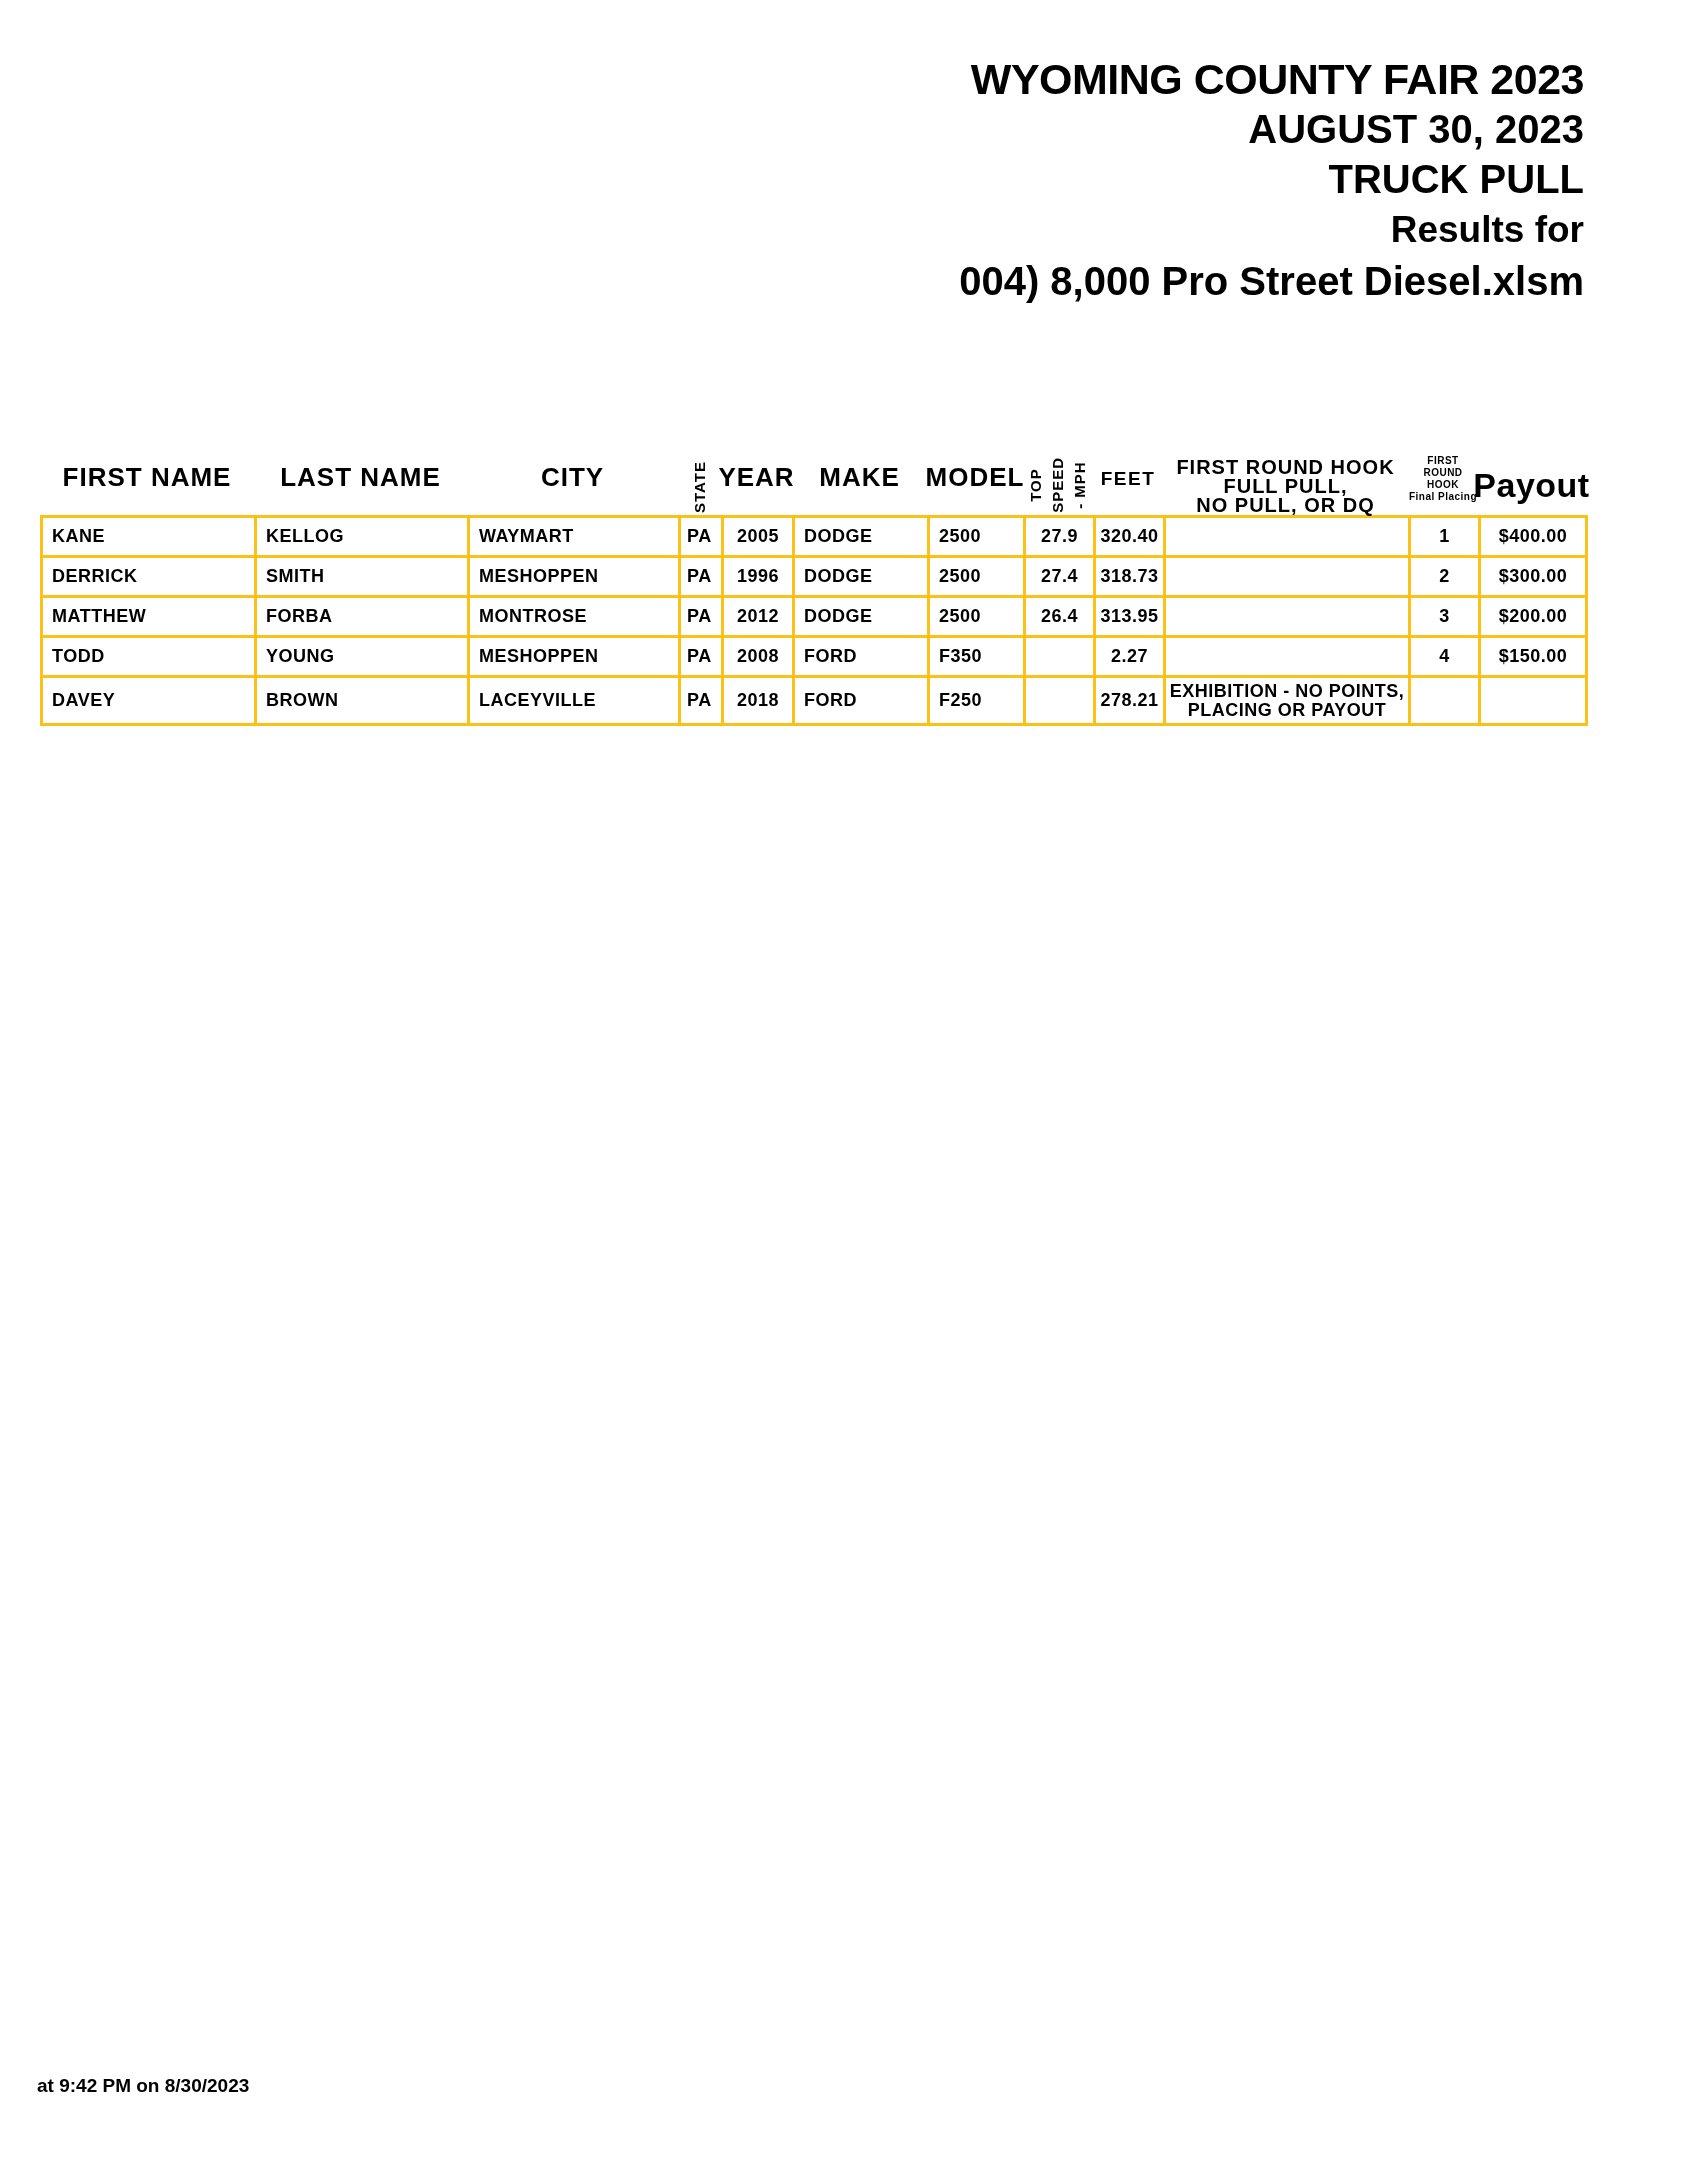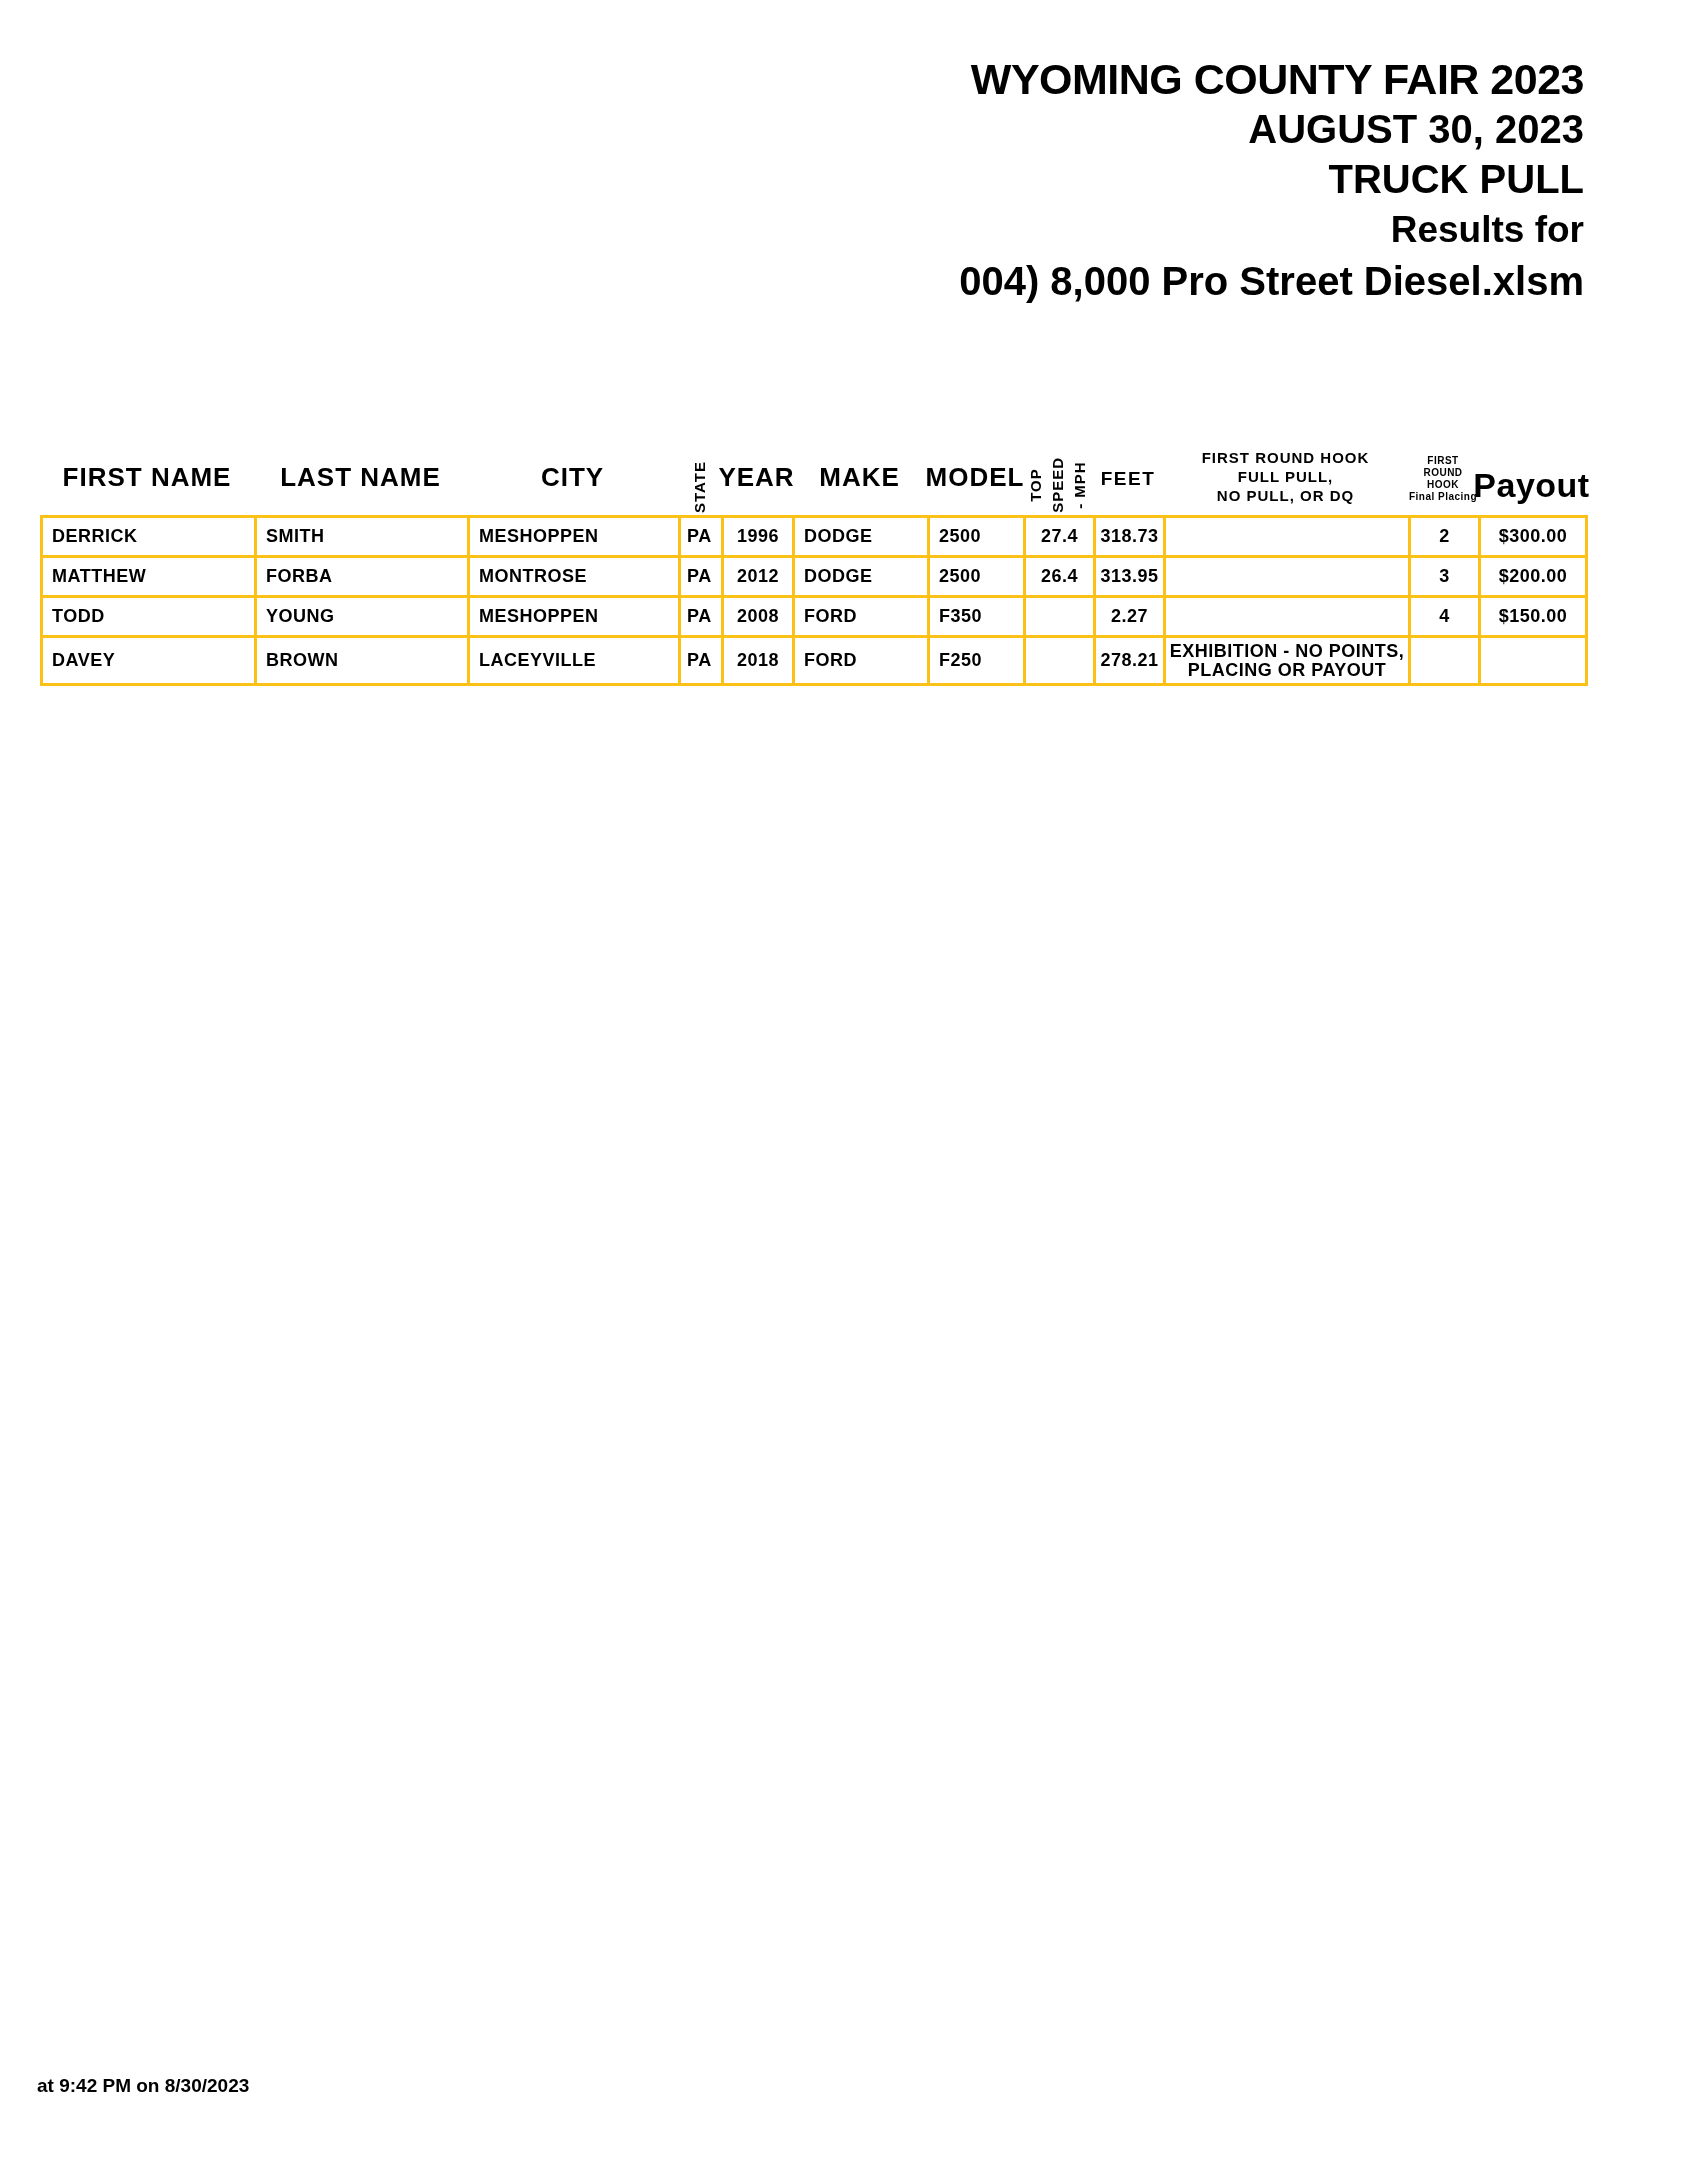--- a/index.html
+++ b/index.html
@@ -14,21 +14,21 @@
   .t4{font-size:37px;line-height:51px;}
   .t5{font-size:40px;line-height:53px;}
 
   
   :root{--gold:#FBC116;}
   .table-wrap{position:absolute;left:40px;top:424px;width:1672px;}
   .thead{display:flex;align-items:flex-end;height:91px;}
   .th{display:flex;align-items:flex-end;justify-content:center;text-align:center;font-weight:bold;overflow:visible;}
   .th-main{font-size:26px;letter-spacing:1px;padding-bottom:22px;}
   .th-feet{font-size:19px;letter-spacing:1.5px;padding-bottom:25px;}
-  .th-hook{font-size:15px;line-height:19px;letter-spacing:1px;padding-bottom:10px;white-space:pre-line;}
+  .th-hook{font-size:20px;line-height:19px;letter-spacing:1px;white-space:pre-line;}
   .th-placing{font-size:10px;line-height:12px;letter-spacing:0.5px;padding-bottom:12px;white-space:pre-line;}
   .th-payout{font-size:34px;padding-bottom:10px;letter-spacing:0.5px;}
   .vert{writing-mode:vertical-rl;transform:rotate(180deg);font-size:15px;letter-spacing:1px;
         line-height:1.45;white-space:pre-line;font-weight:bold;}
   .th-vert{padding-bottom:2px;}
 
   table.results{border-collapse:collapse;table-layout:fixed;width:1544px;}
   table.results td{border:3px solid var(--gold);font-size:18px;font-weight:bold;
                    vertical-align:middle;overflow:hidden;letter-spacing:0.5px;}
   table.results tr{height:40px;}
@@ -109,20 +109,34 @@
           <col style="width:135px">
         <col style="width:96px">
           <col style="width:70px">
           <col style="width:70px">
         <col style="width:245px">
           <col style="width:70px">
           <col style="width:107px">
       </colgroup>
       <tbody>
           <tr>
+            <td class="al">KANE</td>
+            <td class="al">KELLOG</td>
+            <td class="al">WAYMART</td>
+            <td class="al state">PA</td>
+            <td class="ac">2005</td>
+            <td class="al">DODGE</td>
+            <td class="al">2500</td>
+            <td class="ac">27.9</td>
+            <td class="ac">320.40</td>
+            <td class="ac hook-cell"></td>
+            <td class="ac">1</td>
+            <td class="ac">$400.00</td>
+          </tr>
+          <tr>
             <td class="al">DERRICK</td>
             <td class="al">SMITH</td>
             <td class="al">MESHOPPEN</td>
             <td class="al state">PA</td>
             <td class="ac">1996</td>
             <td class="al">DODGE</td>
             <td class="al">2500</td>
             <td class="ac">27.4</td>
             <td class="ac">318.73</td>
             <td class="ac hook-cell"></td>

